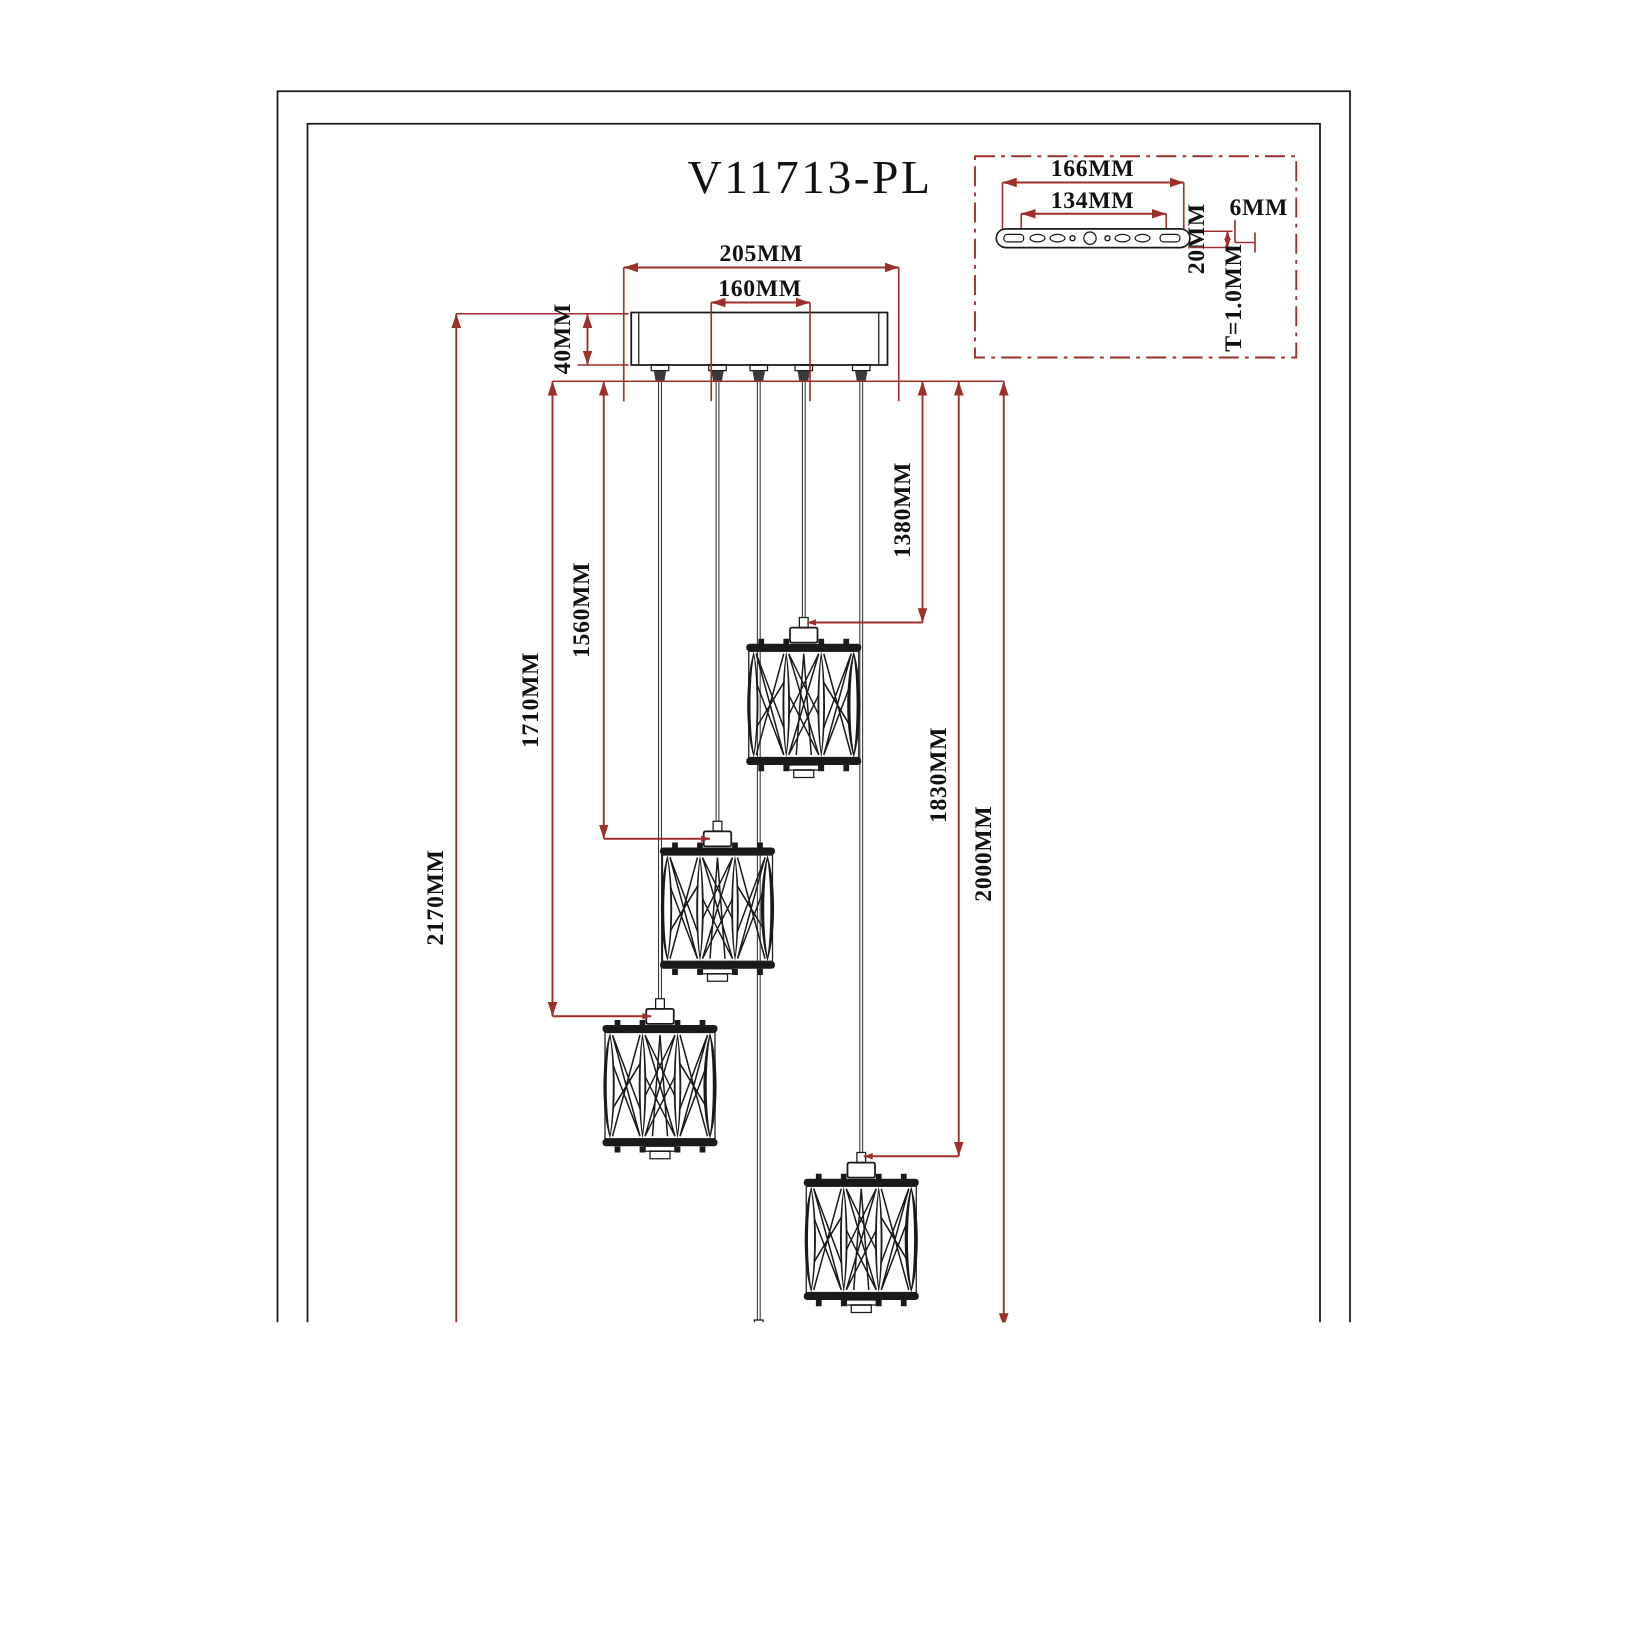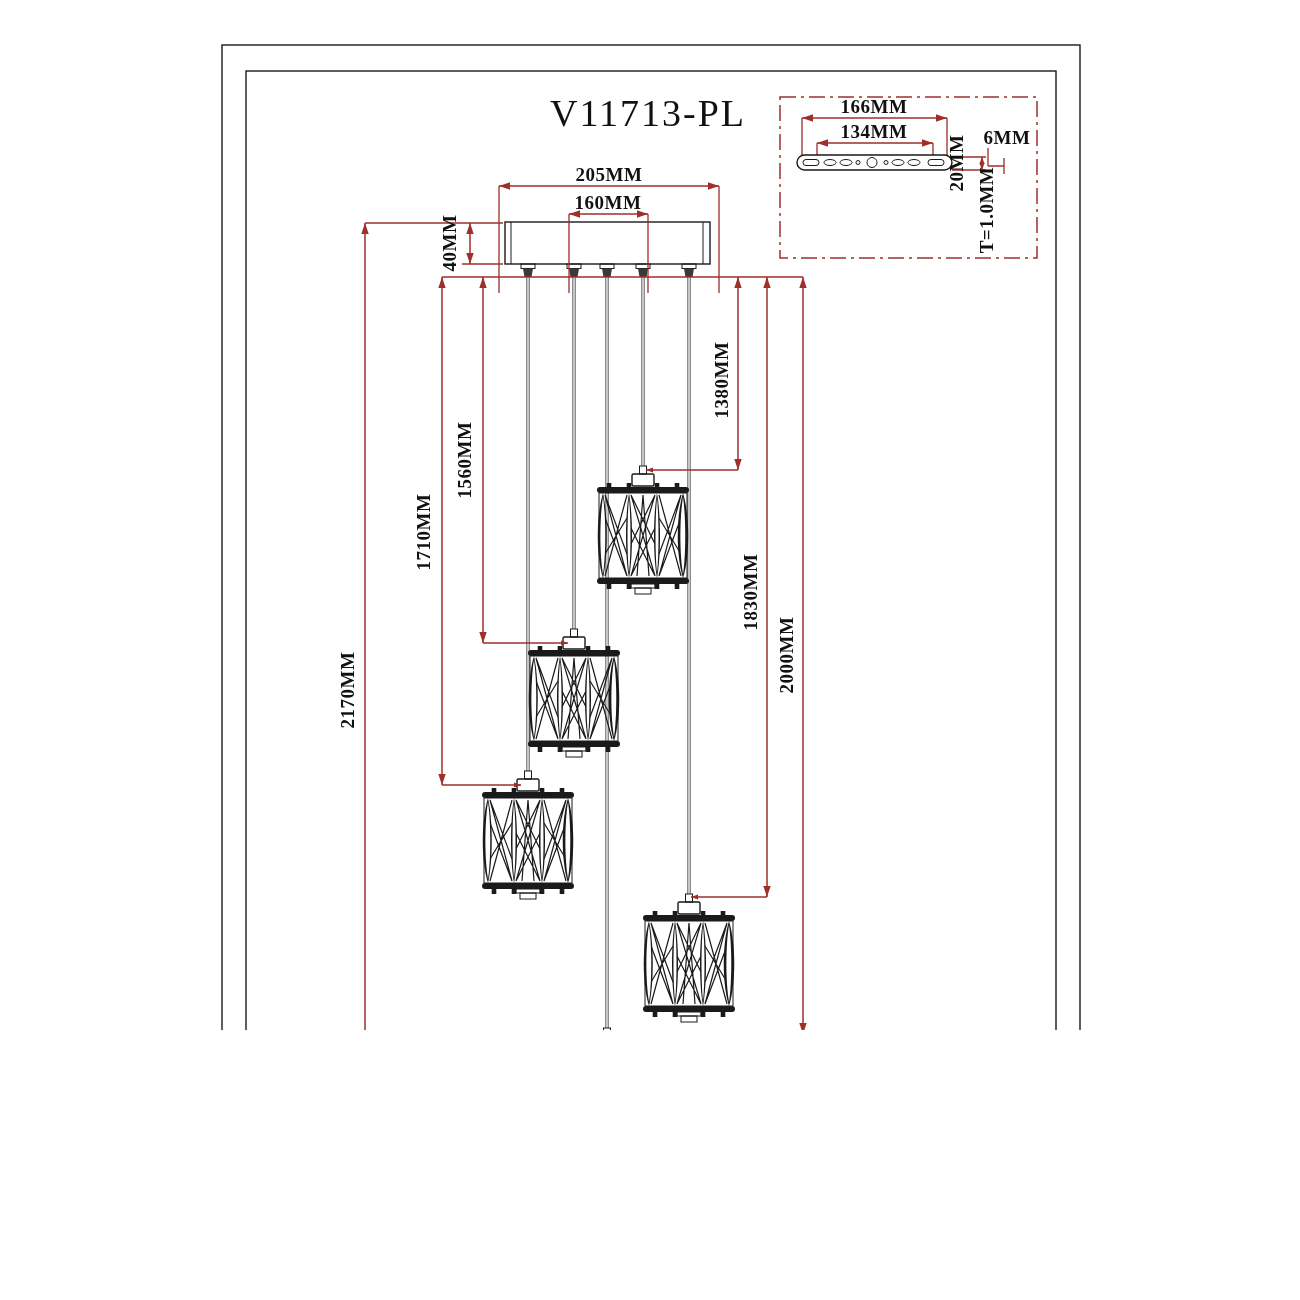--- a/index.html
+++ b/index.html
@@ -1,18 +1,18 @@
 <!DOCTYPE html>
 <html style="--dim: #9e2f2a; --ink: #1a1a1a; --bg: #ffffff;"><head>
 <meta charset="utf-8">
 <style>
   html,body{margin:0;padding:0;background:#fff;}
   :root{--dim:#9e2f2a;--ink:#1a1a1a;--bg:#ffffff;}
   #stage{position:relative;width:1300px;height:1030px;background:var(--bg);overflow:hidden;
-         font-family:"Liberation Serif", serif;}
+         font-family:"Liberation Serif", serif;margin-top:28px;}
   svg{position:absolute;left:0;top:0;}
   .blk{stroke:var(--ink);fill:none;stroke-width:1.4;}
   .blkthin{stroke:var(--ink);fill:none;stroke-width:1;}
   .red{stroke:var(--dim);fill:none;stroke-width:1.5;}
   .redthin{stroke:var(--dim);fill:none;stroke-width:1.3;}
   .dash{stroke:var(--dim);fill:none;stroke-width:1.5;stroke-dasharray:16 5 3 5;}
   text{fill:#111;font-family:"Liberation Serif", serif;font-weight:700;}
   .lbl{font-size:19px;letter-spacing:0.5px;}
   .tiny{font-size:6.5px;font-weight:700;}
   .tiny2{font-size:7.5px;font-weight:700;}

